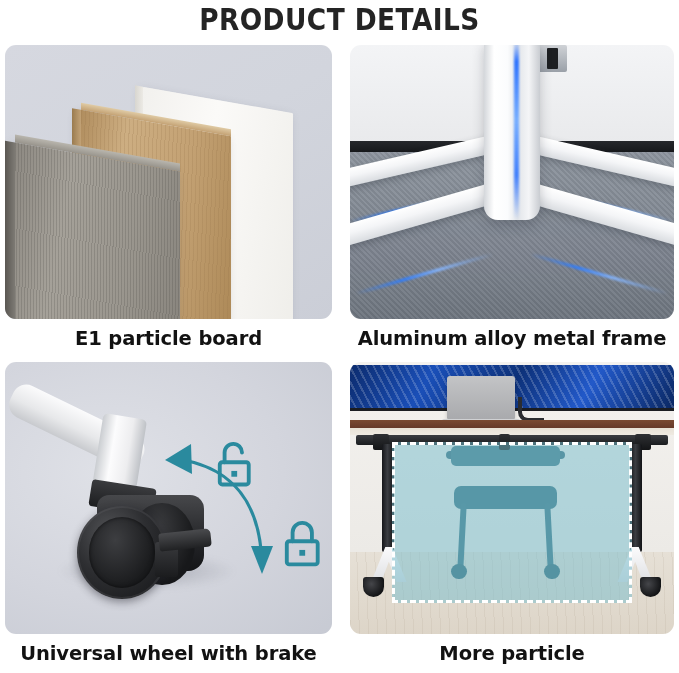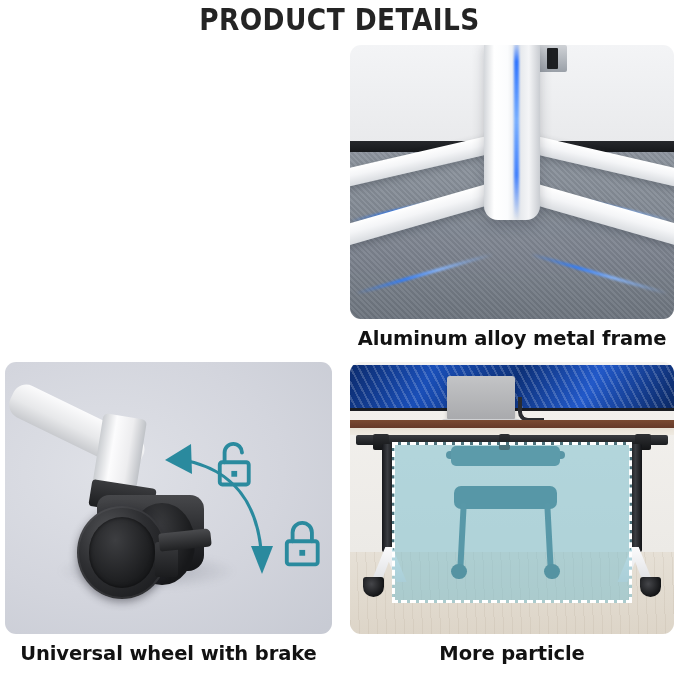--- a/index.html
+++ b/index.html
@@ -368,20 +368,43 @@
     border: 3px dashed #ffffff;
   }
 </style>
 </head>
 <body>
 
 <div id="page">
 
   <div id="title">PRODUCT DETAILS</div>
 
+  <div class="card" id="card-board">
+    <div class="frame">
+      <div class="board-bg"></div>
+
+      <div class="slab slab-white">
+        <div class="edge"></div>
+        <div class="face"></div>
+      </div>
+
+      <div class="slab slab-oak">
+        <div class="edge top"></div>
+        <div class="edge"></div>
+        <div class="face"></div>
+      </div>
+
+      <div class="slab slab-gray">
+        <div class="edge top"></div>
+        <div class="edge"></div>
+        <div class="face"></div>
+      </div>
+    </div>
+    <div class="caption">E1 particle board</div>
+  </div>
 
   <div class="card" id="card-frame">
     <div class="frame">
       <div class="alu-wall"></div>
       <div class="alu-wallcut"></div>
       <div class="alu-base"></div>
       <div class="alu-floor"></div>
 
       <div class="alu-beam beam-upper-l"></div>
       <div class="alu-beam beam-upper-r"></div>

